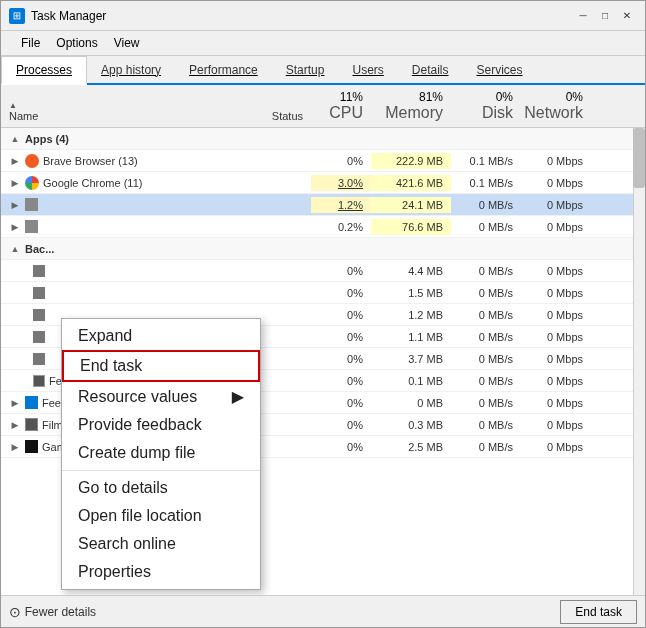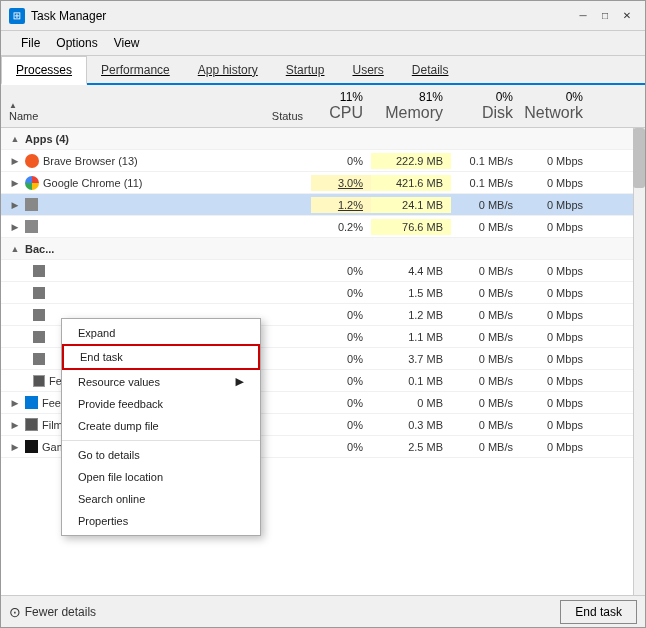--- a/index.html
+++ b/index.html
@@ -219,21 +219,21 @@
       width: 200px;
       background: #fff;
       border: 1px solid #aaa;
       box-shadow: 3px 3px 8px rgba(0,0,0,0.25);
       z-index: 1000;
       padding: 3px 0;
     }
     .ctx-item {
       padding: 5px 16px;
       cursor: pointer;
-      font-size: 11px;
+      font-size: 16px;
       color: #222;
       display: flex;
       align-items: center;
       justify-content: space-between;
     }
     .ctx-item.end-task-item {
       border: 2px solid #c00;
       background: #fff;
       color: #222;
     }
@@ -310,25 +310,26 @@
   </div>
 
   <div class="menu-bar">
     <div class="menu-item">File</div>
     <div class="menu-item">Options</div>
     <div class="menu-item">View</div>
   </div>
 
   <div class="tab-bar">
     <button class="tab active">Processes</button>
+    <button class="tab">App history</button>
     <button class="tab">Performance</button>
-    <button class="tab">App history</button>
     <button class="tab">Startup</button>
     <button class="tab">Users</button>
     <button class="tab">Details</button>
+    <button class="tab">Services</button>
   </div>
 
   <div class="content-area">
 
     <div class="table-header">
       <div class="col-header name-col">
         <span class="sort-arrow">▲</span>
         <span>Name</span>
       </div>
       <div class="col-header">

